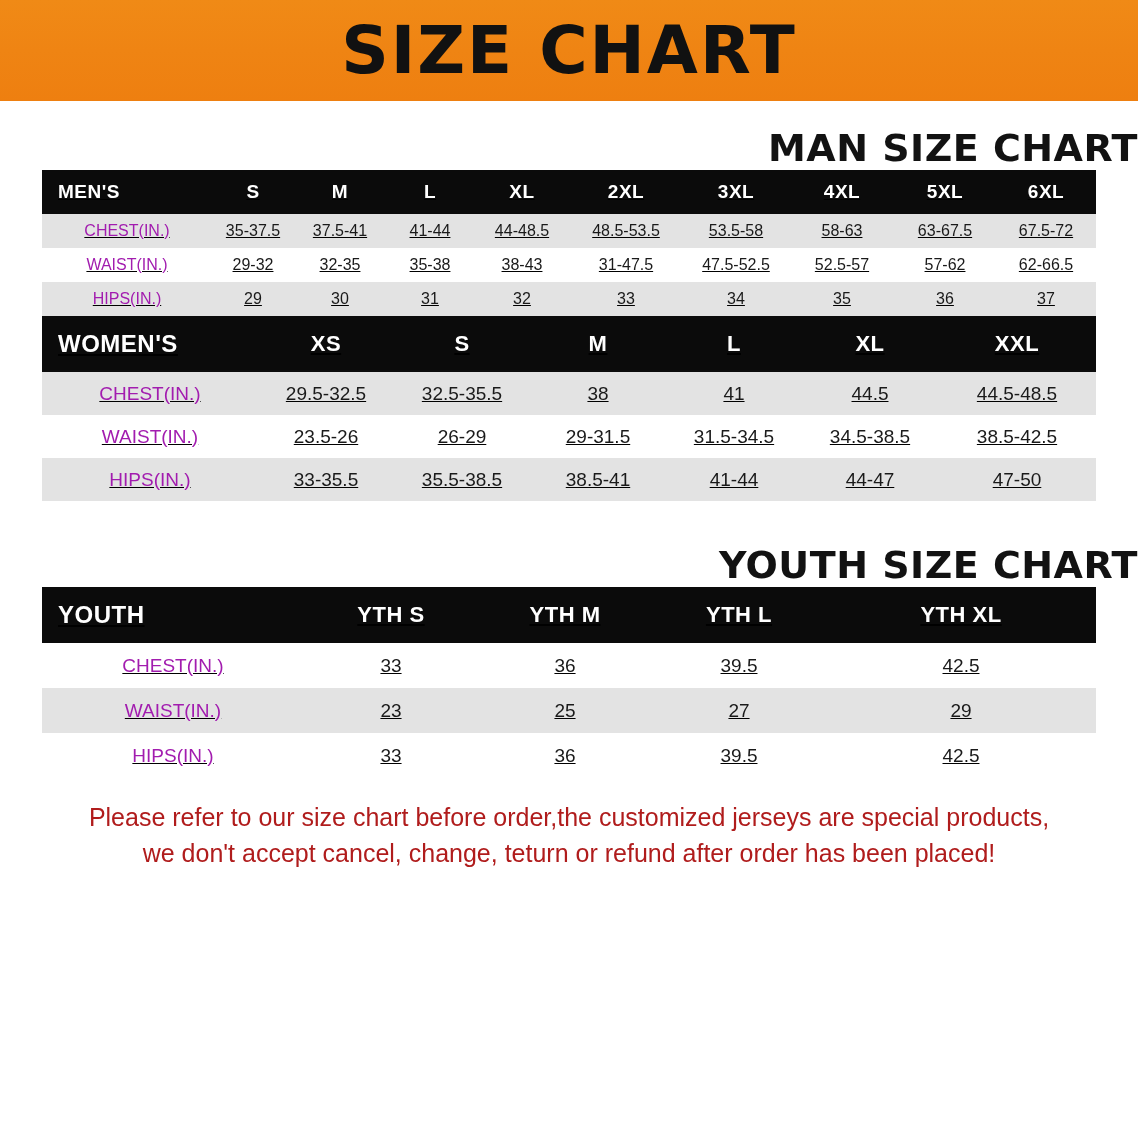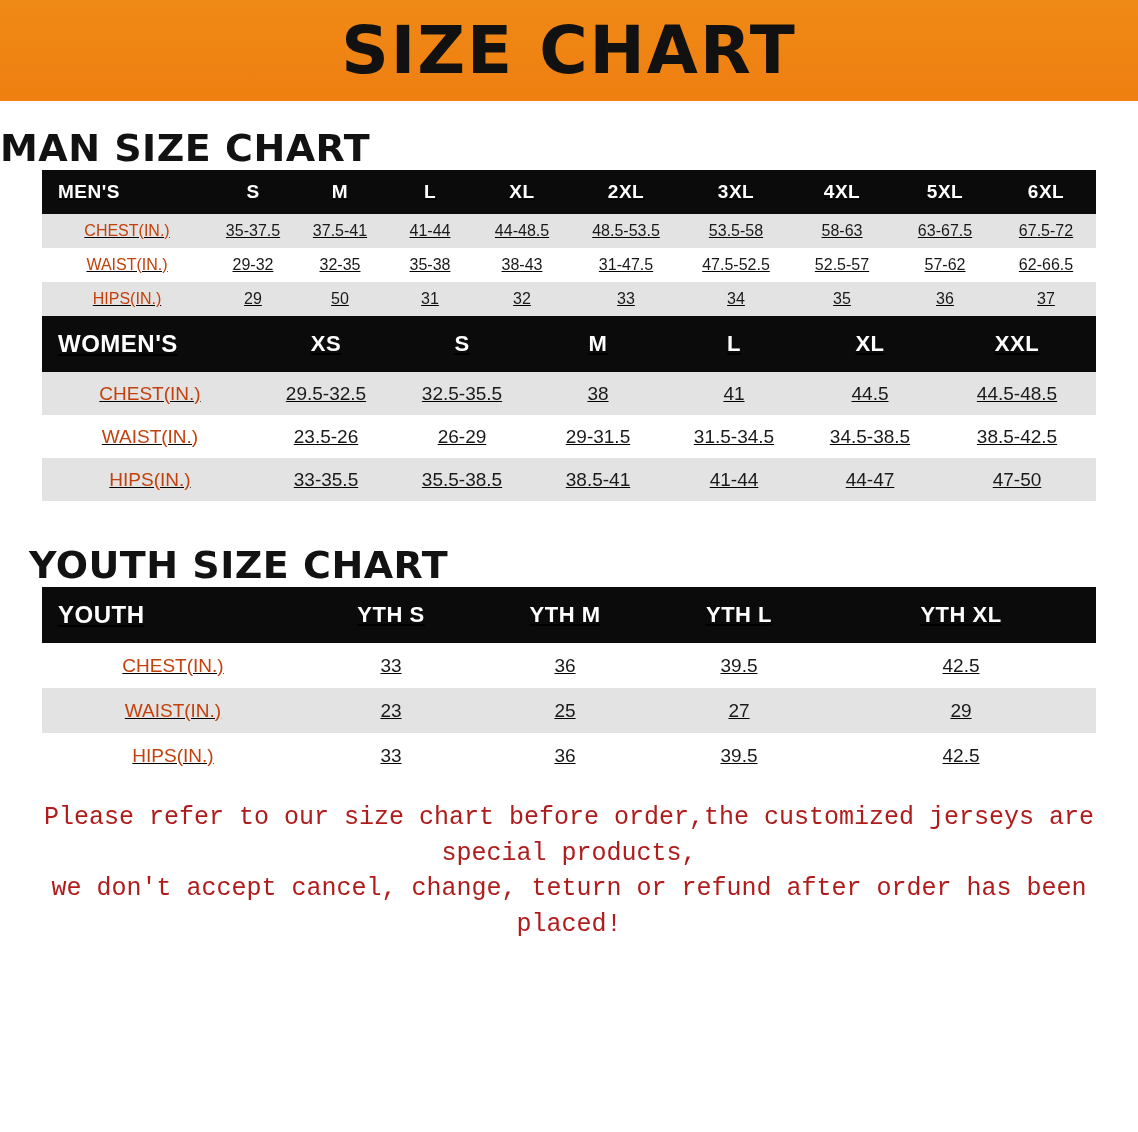--- a/index.html
+++ b/index.html
@@ -33,21 +33,21 @@
     font-weight: bold;
     font-size: 66px;
     letter-spacing: 2px;
     color: #111111;
     line-height: 1;
     text-align: center;
   }
 
   
   .section-title {
-    text-align: left;
+    text-align: right;
     font-family: "DejaVu Sans", sans-serif;
     font-weight: bold;
     font-size: 38px;
     color: #121212;
     letter-spacing: 0.5px;
   }
   .t-man   { margin-top: 25px; }
   .t-women { margin-top: 38px; }
   .t-youth { margin-top: 42px; margin-left: 29px; }
 
@@ -83,21 +83,21 @@
     letter-spacing: 0.5px;
   }
   
   tr.r td {
     height: 35px;
     font-size: 17px;
     color: #1a1a1a;
   }
   tr.r td.label {
     font-size: 17px;
-    color: #c2410c;
+    color: #a21caf;
   }
   tr.shade td { background: #e3e3e3; }
   tr.plain td { background: #ffffff; }
 
   
   #men-table .hdr th { font-size: 19px; height: 44px; }
   #men-table tr.r td { height: 34px; font-size: 16px; }
   #men-table tr.r td.label { font-size: 16px; }
 
   
@@ -110,21 +110,21 @@
   #youth-table .hdr th { font-size: 22px; height: 56px; }
   #youth-table .hdr th.label { font-size: 24px; }
   #youth-table tr.r td { height: 45px; font-size: 19px; }
   #youth-table tr.r td.label { font-size: 19px; }
 
   
   .note {
     margin: 22px auto 16px auto;
     width: 1060px;
     color: #b01c1c;
-    font-family: Liberation Mono, monospace;
+    font-family: Liberation Sans, sans-serif;
     font-size: 25px;
     line-height: 1.42;
     text-align: center;
   }
   .note .line { display: block; }
 </style>
 </head>
 <body>
 
 <div class="page">
@@ -183,21 +183,21 @@
           <td>38-43</td>
           <td>31-47.5</td>
           <td>47.5-52.5</td>
           <td>52.5-57</td>
           <td>57-62</td>
           <td>62-66.5</td>
         </tr>
         <tr class="r shade">
           <td class="label">HIPS(IN.)</td>
           <td>29</td>
-          <td>50</td>
+          <td>30</td>
           <td>31</td>
           <td>32</td>
           <td>33</td>
           <td>34</td>
           <td>35</td>
           <td>36</td>
           <td>37</td>
         </tr>
       </tbody>
     </table>

